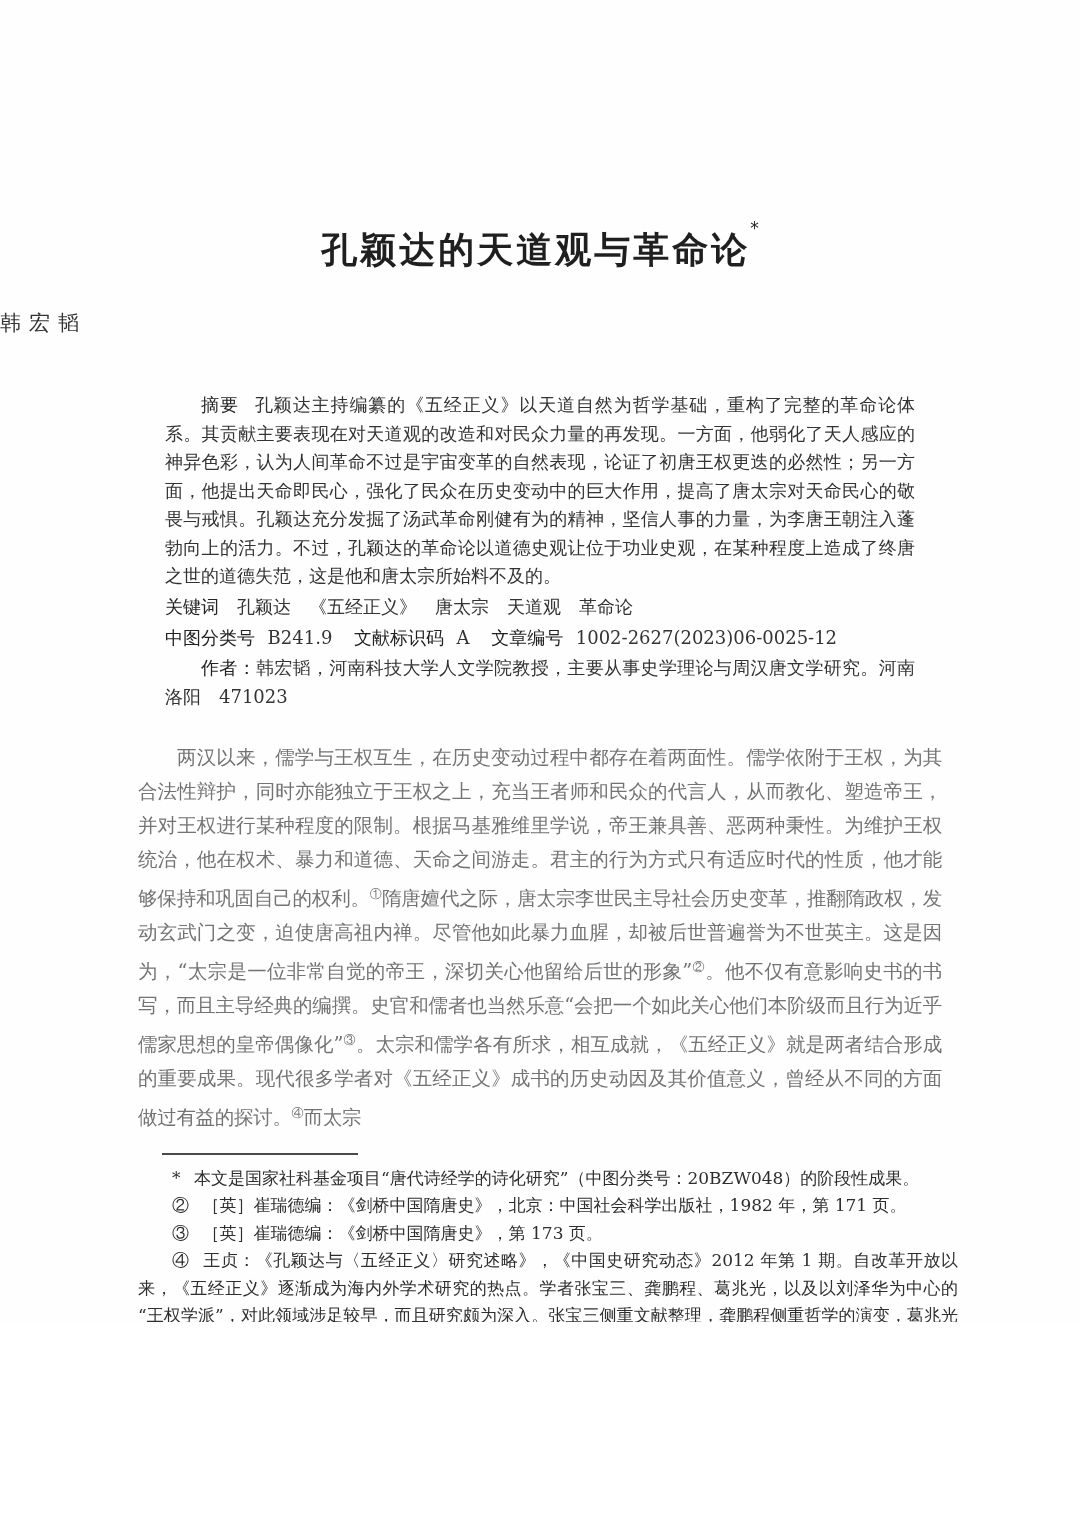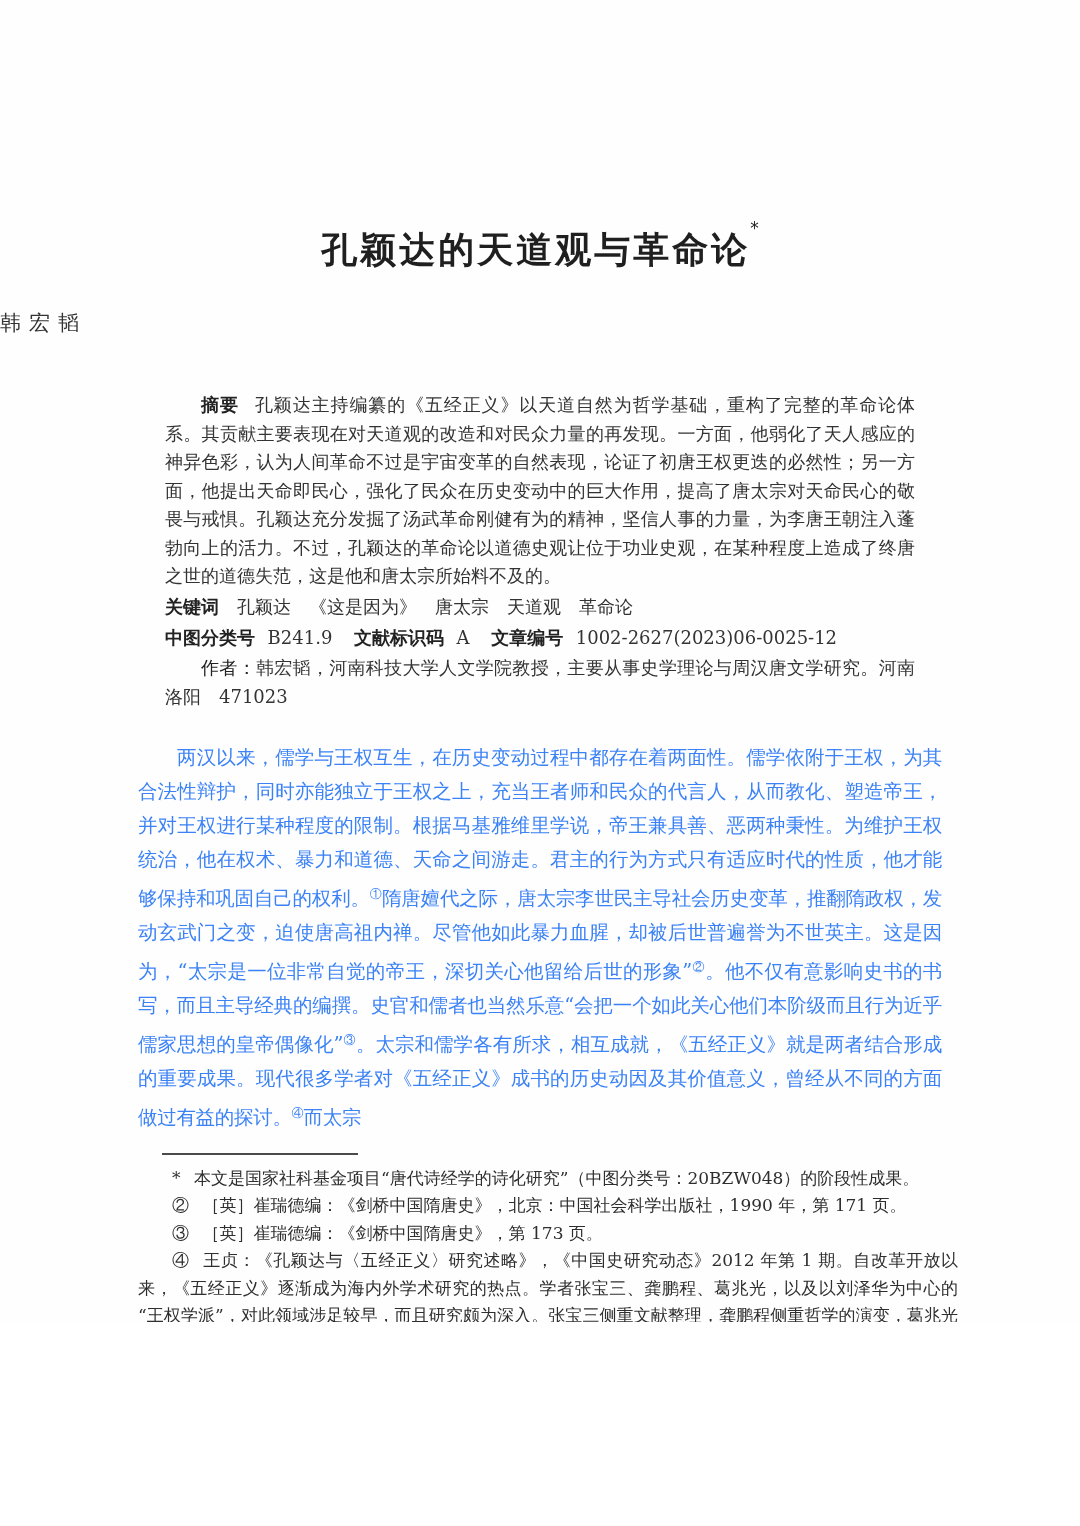--- a/index.html
+++ b/index.html
@@ -8,32 +8,32 @@
         color:#2a2a2a;font-family:"DejaVu Serif","Liberation Serif",serif;}
   
   .title{margin:218px 0 0 0;text-align:center;font-family:"DejaVu Sans","Liberation Sans",sans-serif;
          font-weight:700;font-size:36px;letter-spacing:3px;color:#1f1f1f;}
   .title sup{font-size:17px;font-weight:400;vertical-align:28px;letter-spacing:0;}
   .author{margin-top:34px;text-align:left;font-size:21px;letter-spacing:8px;color:#333;}
   
   .front{margin:54px 165px 0 165px;font-size:18px;line-height:28.5px;text-align:justify;color:#333;}
   .front p{margin:0;}
   .abstract-p{text-indent:2em;}
-  .lbl{font-family:"DejaVu Sans","Liberation Sans",sans-serif;font-weight:700;color:#222;}
+  .lbl{font-family:"DejaVu Sans","Liberation Sans",sans-serif;font-weight:400;color:#222;}
   .abstract-p .lbl{margin-right:0.9em;}
   .kw-line{margin-top:4px;line-height:31px;}
   .kw-line .lbl{margin-right:1em;}
   .meta-line{line-height:31px;white-space:nowrap;}
   .meta-line .lbl{margin-right:0.7em;}
   .meta-line .val{margin-right:1.2em;}
   .bio{margin-top:27px;text-indent:2em;line-height:29px;}
   .bio .lbl{font-weight:400;}
   
   .body-par{margin:30px 138px 0 138px;font-size:19.5px;line-height:34px;letter-spacing:-0.3px;
-            text-align:justify;text-indent:2em;color:#3b82f6;}
+            text-align:justify;text-indent:2em;color:#737373;}
   .body-par sup{font-size:12px;vertical-align:7px;letter-spacing:0;}
   
   .fn-rule{margin:18px 0 10px 162px;width:196px;height:0;border-top:2px solid #4a4a4a;}
   .footnotes{margin:0 122px 0 138px;font-size:17px;line-height:27.5px;text-align:justify;color:#2e2e2e;}
   .footnotes p{margin:0;text-indent:2em;}
   .fn-marker{margin-right:0.8em;}
   
   .page-number{position:absolute;top:1370px;right:146px;font-size:15px;letter-spacing:2px;color:#2a2a2a;}
   
   .watermark{position:absolute;top:1450px;right:28px;display:flex;align-items:center;gap:6px;}
@@ -45,34 +45,34 @@
 
 <div class="page">
 
   <h1 class="title"><span>孔颖达的天道观与革命论</span><sup>*</sup></h1>
 
   <div class="author">韩宏韬</div>
 
   <div class="front">
     <p class="abstract-p"><span class="lbl">摘要</span><span>孔颖达主持编纂的《五经正义》以天道自然为哲学基础，重构了完整的革命论体系。其贡献主要表现在对天道观的改造和对民众力量的再发现。一方面，他弱化了天人感应的神异色彩，认为人间革命不过是宇宙变革的自然表现，论证了初唐王权更迭的必然性；另一方面，他提出天命即民心，强化了民众在历史变动中的巨大作用，提高了唐太宗对天命民心的敬畏与戒惧。孔颖达充分发掘了汤武革命刚健有为的精神，坚信人事的力量，为李唐王朝注入蓬勃向上的活力。不过，孔颖达的革命论以道德史观让位于功业史观，在某种程度上造成了终唐之世的道德失范，这是他和唐太宗所始料不及的。</span></p>
 
-    <p class="kw-line"><span class="lbl">关键词</span><span>孔颖达　《这是因为》　唐太宗　天道观　革命论</span></p>
+    <p class="kw-line"><span class="lbl">关键词</span><span>孔颖达　《五经正义》　唐太宗　天道观　革命论</span></p>
 
     <p class="meta-line"><span class="lbl">中图分类号</span><span class="val">B241.9</span><span class="lbl">文献标识码</span><span class="val">A</span><span class="lbl">文章编号</span><span class="val">1002-2627(2023)06-0025-12</span></p>
 
     <p class="bio"><span class="lbl">作者：</span><span>韩宏韬，河南科技大学人文学院教授，主要从事史学理论与周汉唐文学研究。河南　洛阳　471023</span></p>
   </div>
 
   <p class="body-par"><span>两汉以来，儒学与王权互生，在历史变动过程中都存在着两面性。儒学依附于王权，为其合法性辩护，同时亦能独立于王权之上，充当王者师和民众的代言人，从而教化、塑造帝王，并对王权进行某种程度的限制。根据马基雅维里学说，帝王兼具善、恶两种秉性。为维护王权统治，他在权术、暴力和道德、天命之间游走。君主的行为方式只有适应时代的性质，他才能够保持和巩固自己的权利。</span><sup>①</sup><span>隋唐嬗代之际，唐太宗李世民主导社会历史变革，推翻隋政权，发动玄武门之变，迫使唐高祖内禅。尽管他如此暴力血腥，却被后世普遍誉为不世英主。这是因为，“太宗是一位非常自觉的帝王，深切关心他留给后世的形象”</span><sup>②</sup><span>。他不仅有意影响史书的书写，而且主导经典的编撰。史官和儒者也当然乐意“会把一个如此关心他们本阶级而且行为近乎儒家思想的皇帝偶像化”</span><sup>③</sup><span>。太宗和儒学各有所求，相互成就，《五经正义》就是两者结合形成的重要成果。现代很多学者对《五经正义》成书的历史动因及其价值意义，曾经从不同的方面做过有益的探讨。</span><sup>④</sup><span>而太宗</span></p>
 
   <div class="fn-rule"></div>
 
   <div class="footnotes">
     <p><span class="fn-marker">*</span><span>本文是国家社科基金项目“唐代诗经学的诗化研究”（中图分类号：20BZW048）的阶段性成果。</span></p>
-    <p><span class="fn-marker">②</span><span>［英］崔瑞德编：《剑桥中国隋唐史》，北京：中国社会科学出版社，1990 年，第 171 页。</span></p>
+    <p><span class="fn-marker">②</span><span>［英］崔瑞德编：《剑桥中国隋唐史》，北京：中国社会科学出版社，1982 年，第 171 页。</span></p>
     <p><span class="fn-marker">③</span><span>［英］崔瑞德编：《剑桥中国隋唐史》，第 173 页。</span></p>
     <p><span class="fn-marker">④</span><span>王贞：《孔颖达与〈五经正义〉研究述略》，《中国史研究动态》2012 年第 1 期。自改革开放以来，《五经正义》逐渐成为海内外学术研究的热点。学者张宝三、龚鹏程、葛兆光，以及以刘泽华为中心的“王权学派”，对此领域涉足较早，而且研究颇为深入。张宝三侧重文献整理，龚鹏程侧重哲学的演变，葛兆光侧重思想的阐发，“王权学派”集中研究政治思想。本文则从历史思想的角度再作进一步考察。</span></p>
   </div>
 
   <div class="page-number">· 25 ·</div>
 
   <div class="watermark">
     <span>
       <svg width="58" height="52" viewBox="0 0 58 52" xmlns="http://www.w3.org/2000/svg">
         <ellipse cx="16" cy="16" rx="13" ry="12" fill="#ffffff" stroke="#d2d2d2" stroke-width="2"></ellipse>

